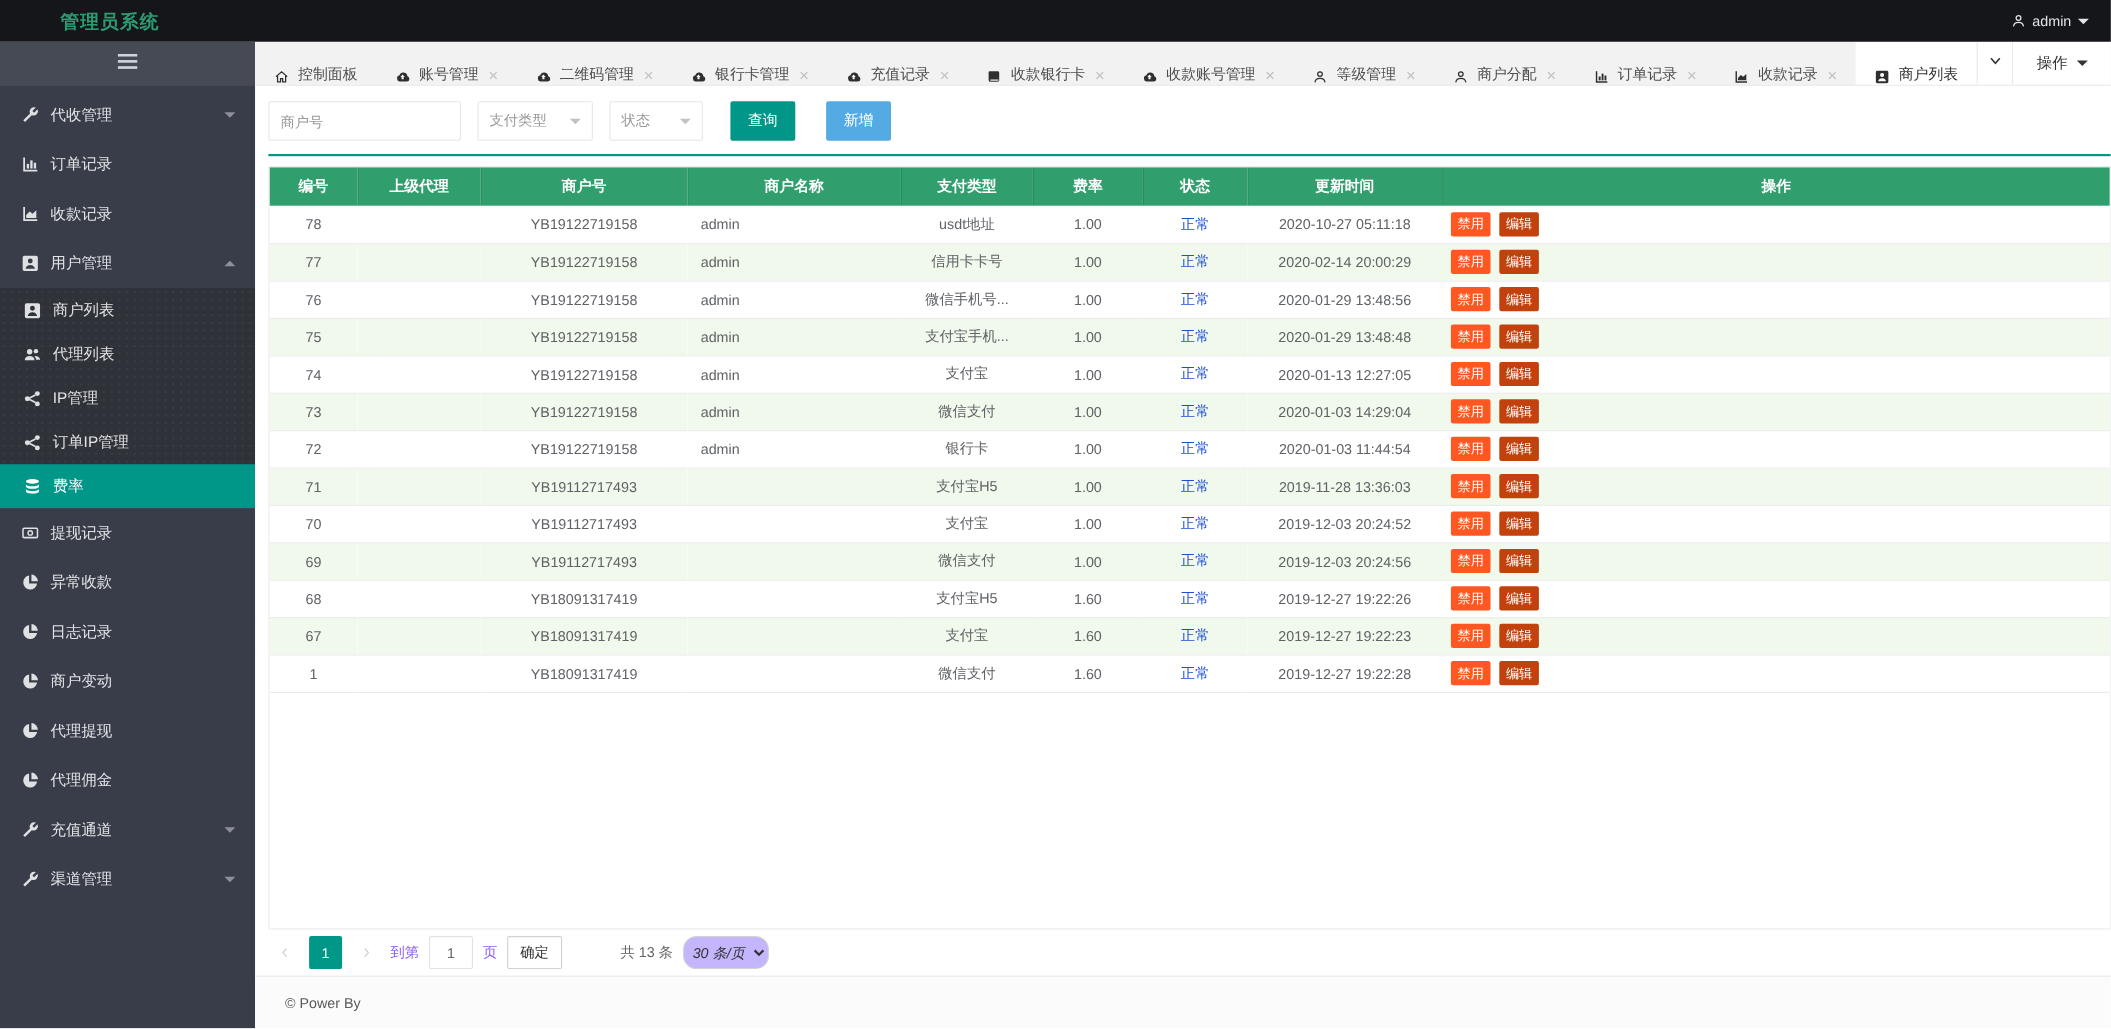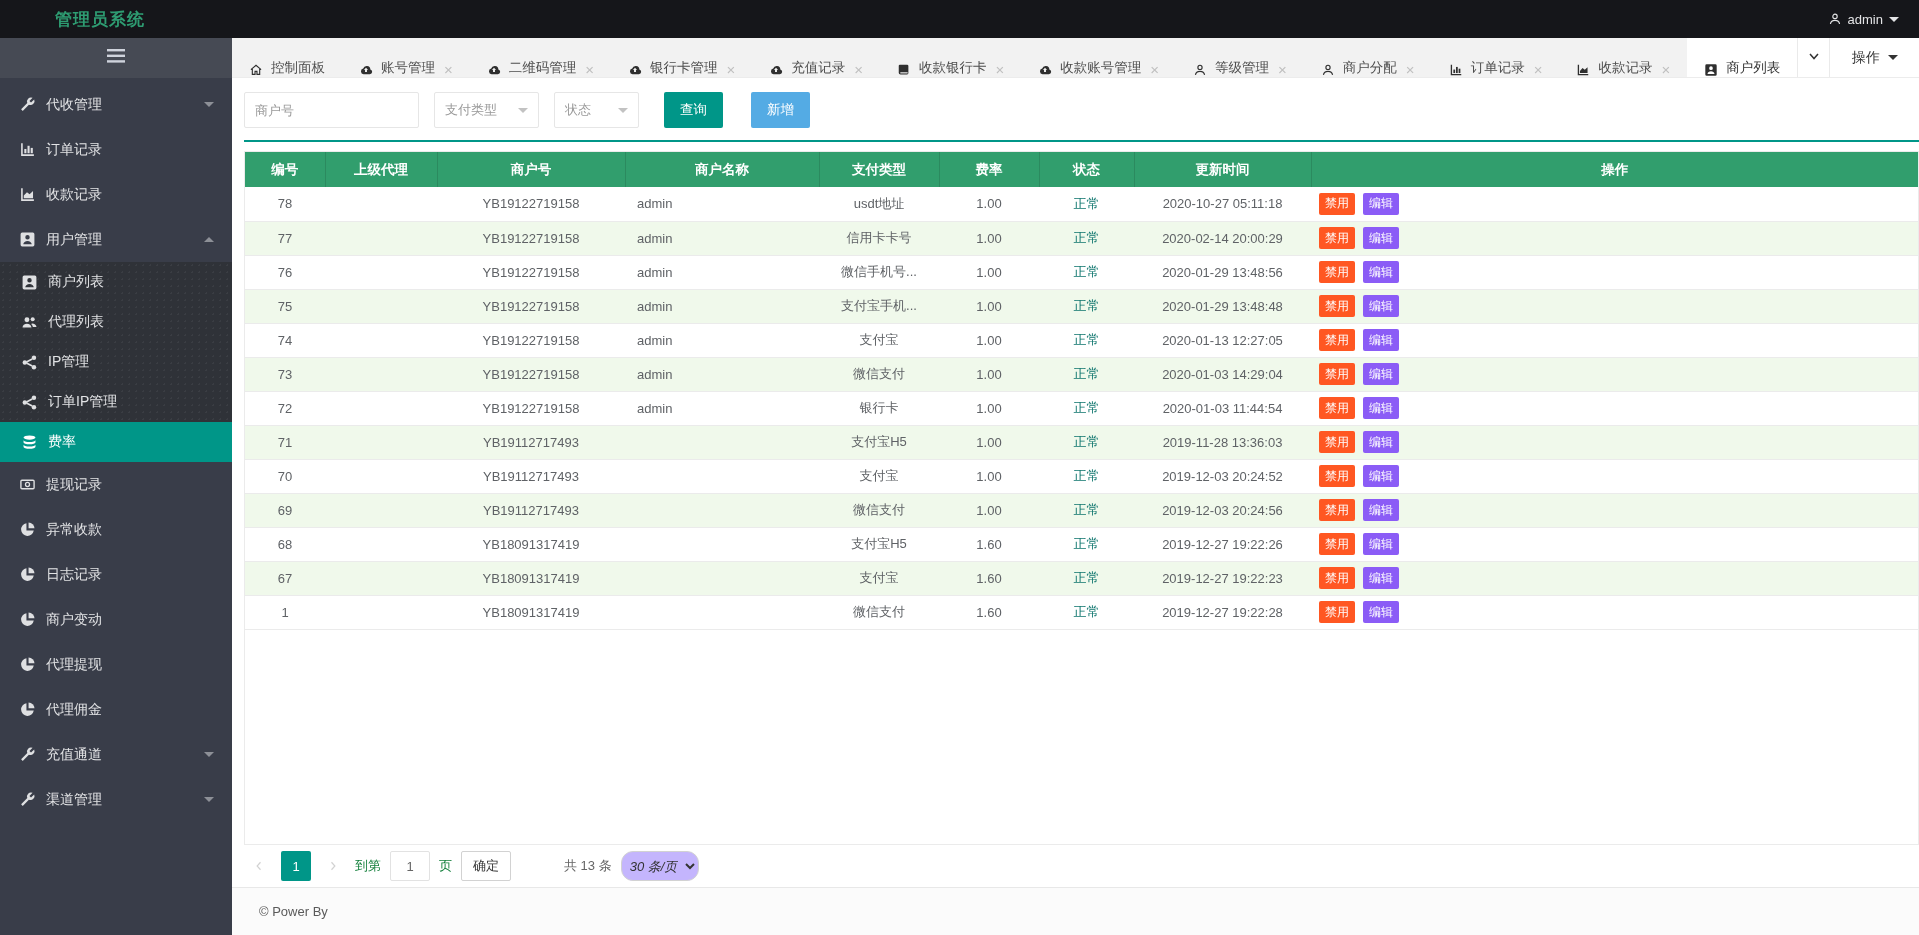--- a/index.html
+++ b/index.html
@@ -65,32 +65,32 @@
   .form-divider { height:2px; background:#009688; flex:0 0 auto; }
 
   
   .table-card { margin-top:9px; border:1px solid #ebebeb; flex:1; display:flex; flex-direction:column; overflow:hidden; }
   table { border-collapse:collapse; width:100%; table-layout:fixed; }
   thead th { background:#319e6d; color:#fff; font-weight:bold; font-size:13.5px; height:35px; border-right:1px solid rgba(0,0,0,0.12); }
   thead th:last-child { border-right:none; }
   tbody td { height:34px; font-size:13px; color:#5f6266; text-align:center; border-bottom:1px solid #ebebeb; overflow:hidden; white-space:nowrap; text-overflow:ellipsis; }
   tbody tr:nth-child(even) { background:#f0f9eb; }
   td.cell-left { text-align:left; padding-left:12px; }
-  .status-normal { color:#0f766e; }
+  .status-normal { color:#1d4ed8; }
   .cell-actions { text-align:left; padding-left:8px; }
   .btn-mini { height:22px; padding:0 6px; border:none; border-radius:2px; color:#fff; font-size:12px; cursor:pointer; font-family:inherit; }
   .btn-danger { background:#ff5722; }
-  .btn-edit { background:#8b5cf6; margin-left:8px; }
+  .btn-edit { background:#c2410c; margin-left:8px; }
 
   
   .pagination { flex:0 0 auto; display:flex; align-items:center; padding:6px 2px; gap:9px; font-size:13px; color:#666; }
   .page-arrow { width:26px; height:30px; display:flex; align-items:center; justify-content:center; color:#d2d2d2; cursor:pointer; }
   .page-arrow svg { width:12px; height:12px; }
   .page-current { min-width:30px; height:30px; background:#009688; color:#fff; display:flex; align-items:center; justify-content:center; border-radius:2px; cursor:default; }
-  .goto-label, .page-label { color:#15803d; }
+  .goto-label, .page-label { color:#8b5cf6; }
   .goto-input { width:40px; height:30px; border:1px solid #e2e2e2; border-radius:2px; text-align:center; font-size:13px; color:#666; outline:none; font-family:inherit; }
   .btn-confirm { height:30px; padding:0 11px; background:#fff; border:1px solid #d2d2d2; border-radius:2px; font-size:13px; color:#333; cursor:pointer; font-family:Liberation Mono, monospace; }
   .total-label { color:#666;margin-left:44px; }
   .page-size-select { height:30px; border:1px solid #d2d2d2; border-radius:12px; font-size:13px; color:#333; background:#c4b5fd; padding:0 4px; font-family:inherit;font-style:italic; }
 
   
   .footer { flex:0 0 auto; height:48px; background:#fbfbfb; border-top:1px solid #e8e8e8; display:flex; align-items:center; padding:0 27px; font-size:13px; color:#5a5a5a; }
 </style>
 </head>
 <body>

